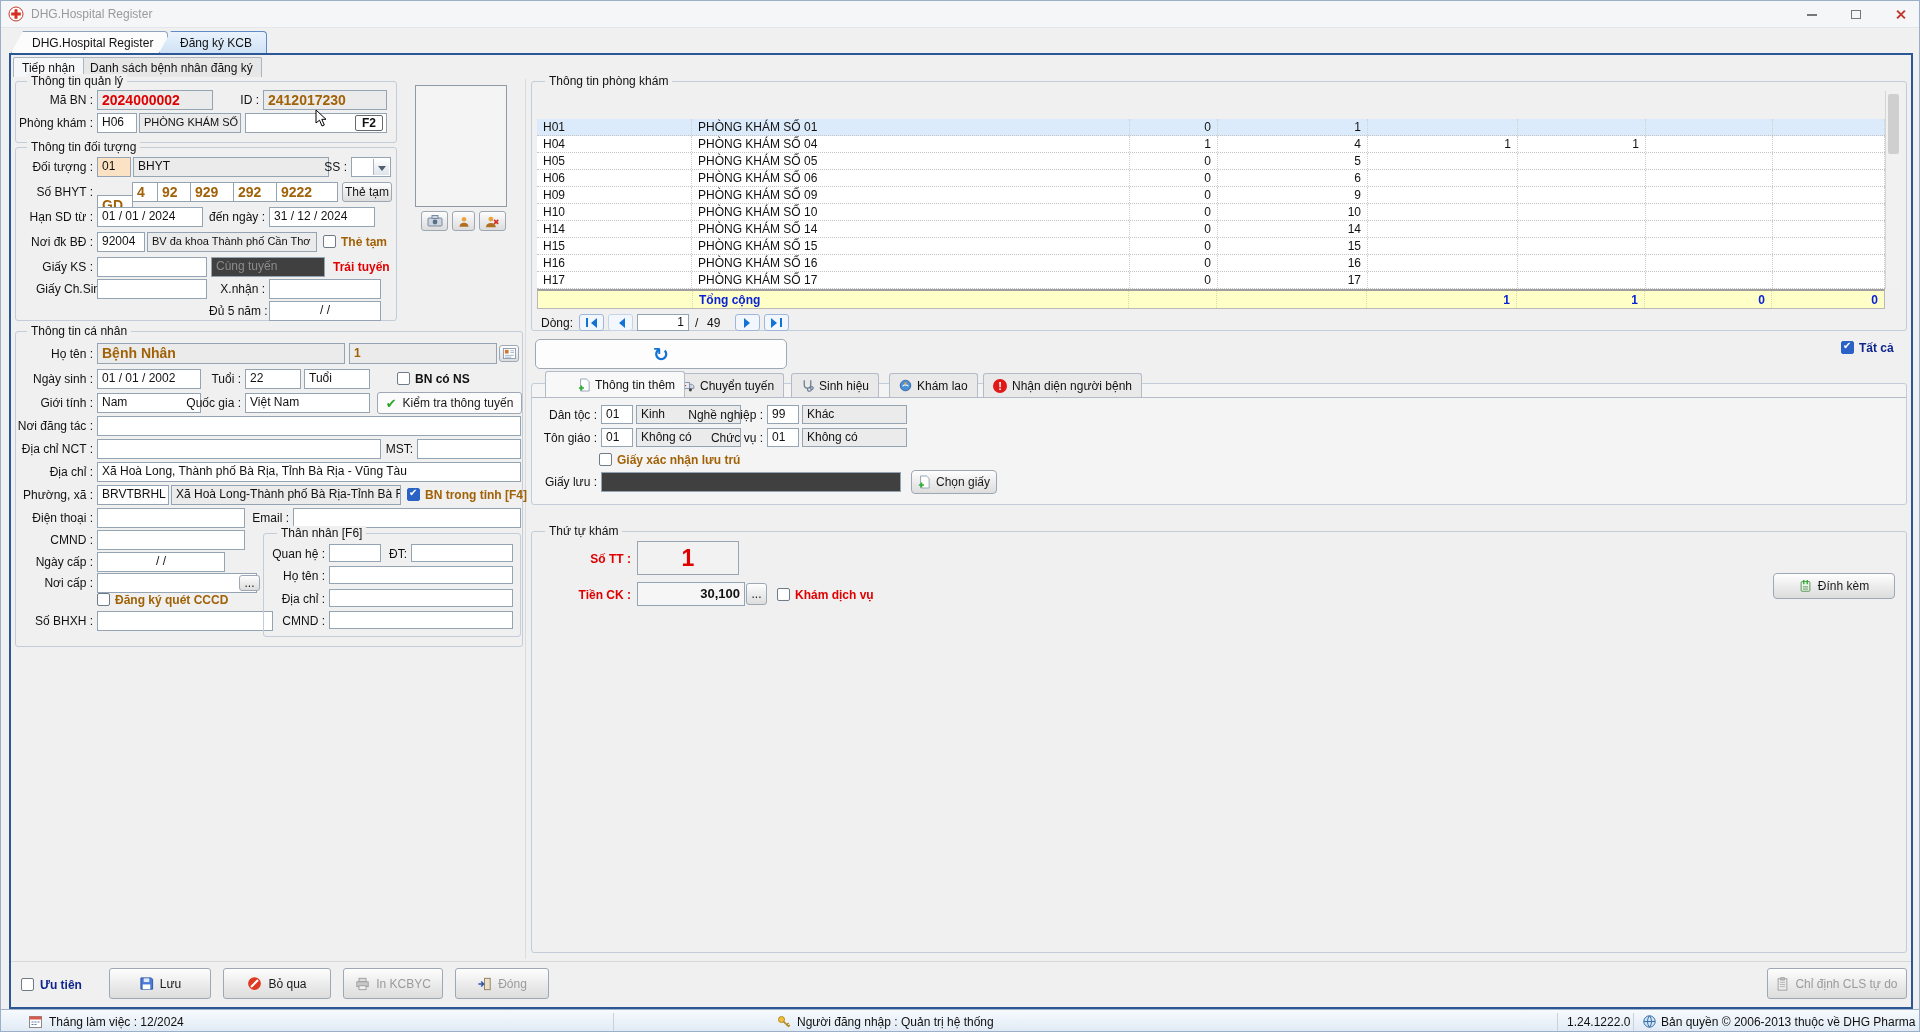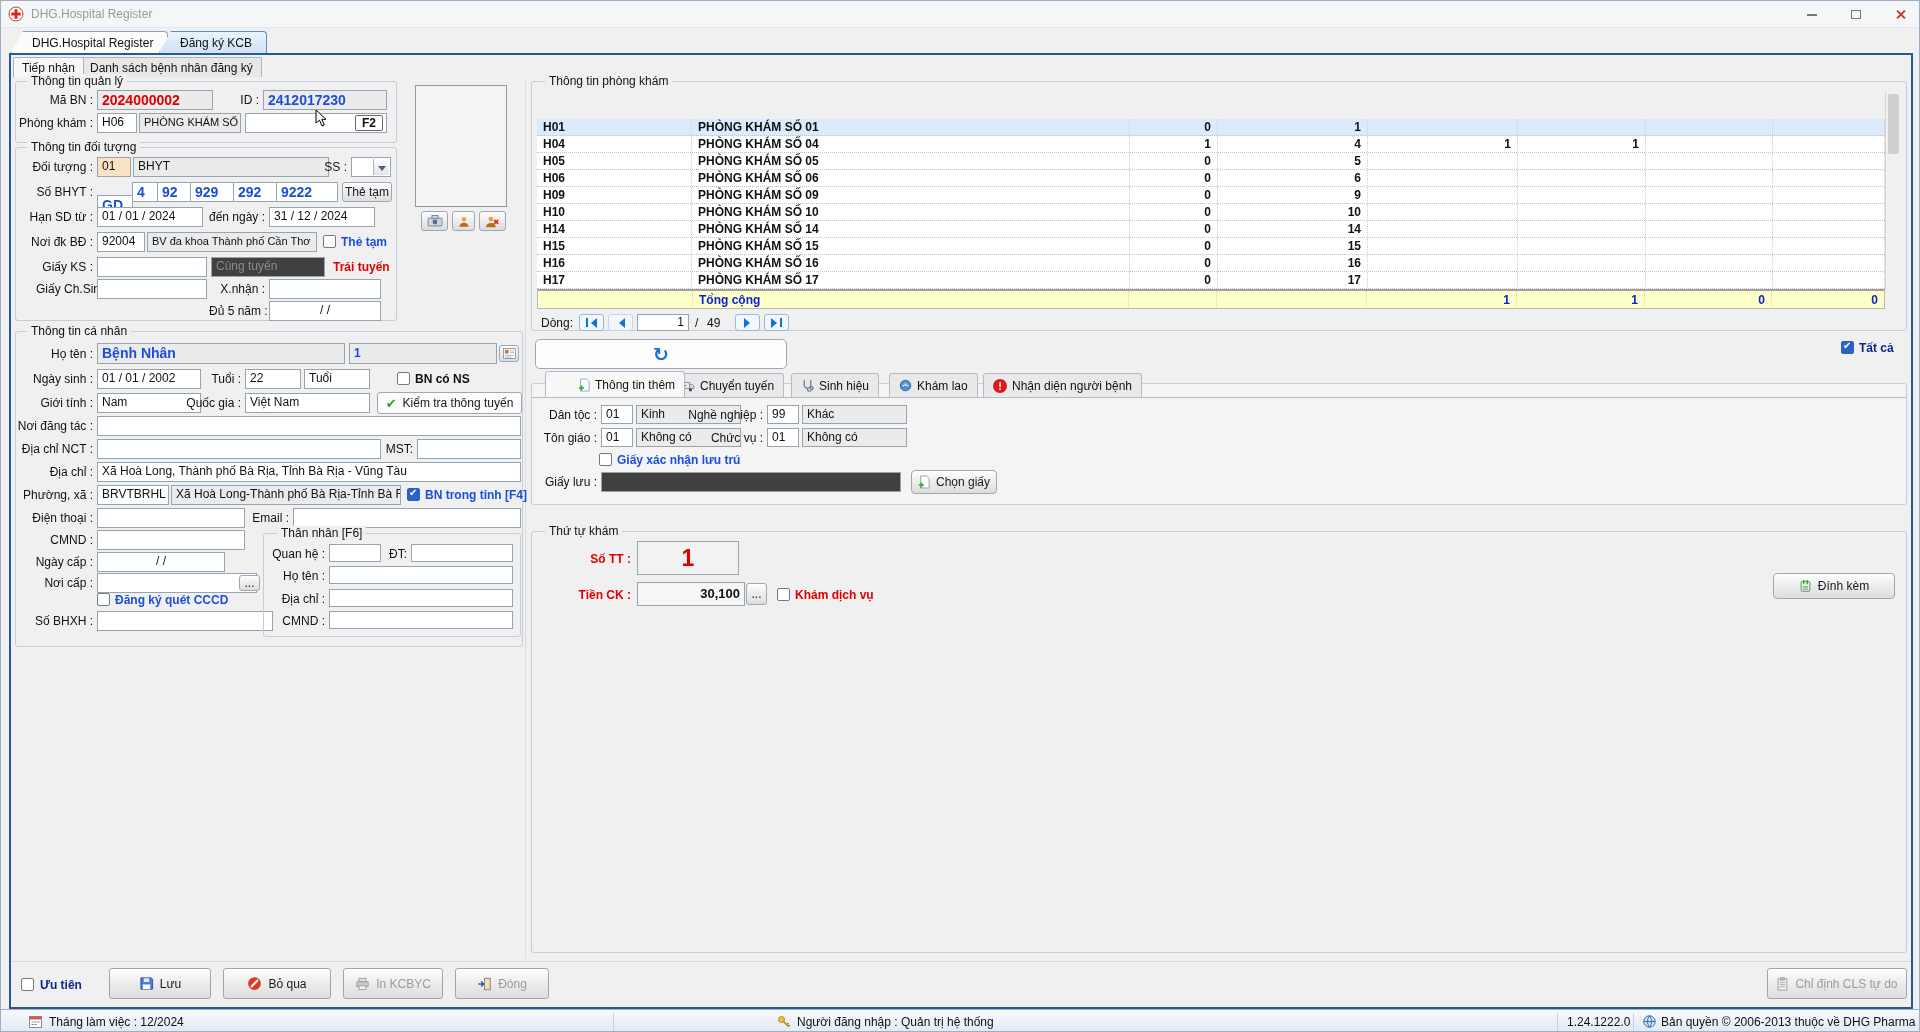--- a/index.html
+++ b/index.html
@@ -29,36 +29,36 @@
   .stab.active{background:#f6f7f8;z-index:2;}
   
   .group{position:absolute;border:1px solid #c2cdd9;border-radius:3px;}
   .glabel{position:absolute;background:#f0f0f0;padding:0 4px;white-space:nowrap;z-index:2;}
   
   .lbl{position:absolute;height:20px;line-height:20px;text-align:right;white-space:nowrap;}
   .llft{text-align:left;}
   .fld{position:absolute;height:20px;line-height:17px;border:1px solid #95a4b2;background:#fff;padding:0 4px;white-space:nowrap;overflow:hidden;}
   .ro{background:#ebebeb;}
   .dis{background:#404040;color:#8b8b8b;}
-  .blue{color:#1d4ed8;} .red{color:#e00000;} .bold{font-weight:bold;}
+  .blue{color:#a16207;} .red{color:#e00000;} .bold{font-weight:bold;}
   .f14{font-size:14px;line-height:19px;}
   .dd{position:absolute;top:1px;right:1px;bottom:1px;width:16px;background:linear-gradient(#ffffff,#dde4ec);border-left:1px solid #a9b4c0;}
   .dd::after{content:'';position:absolute;left:4px;top:7px;border:4px solid transparent;border-top:5px solid #51606e;}
   .chk{position:absolute;width:13px;height:13px;border:1px solid #6f7b87;background:#fff;border-radius:2px;}
   .chk.on{background:#2a63c5;border-color:#2a63c5;}
   .chk.on::after{content:'✔';position:absolute;left:1px;top:-2px;color:#fff;font-size:10px;}
   .btn{position:absolute;display:flex;align-items:center;justify-content:center;gap:6px;
        background:linear-gradient(#fefefe,#ececec 50%,#dddddd);border:1px solid #9da8b4;border-radius:3px;color:#1a1a1a;}
   .btn.gray{color:#9b9b9b;}
   .keycap{position:absolute;border:1px solid #6a6a6a;background:#fff;border-radius:2px;font-weight:bold;display:flex;align-items:center;justify-content:center;}
   
   #thead{position:absolute;display:flex;}
   .hcell{height:28px;background:linear-gradient(#fdfdfd,#e3e3e3);border-right:1px solid #c6c6c6;border-bottom:1px solid #b2b2b2;display:flex;align-items:center;justify-content:center;}
   #tbody{position:absolute;display:flex;flex-direction:column;background:#fff;}
-  .trow{display:flex;height:17px;border-bottom:1px dotted #c3c3c3;background:#fff;font-weight:bold;}
+  .trow{display:flex;height:17px;border-bottom:1px dotted #c3c3c3;background:#fff;}
   .trow.sel{background:#dcebfb;}
   .tcell{border-right:1px dotted #d0d0d0;line-height:16px;padding:0 6px;overflow:hidden;white-space:nowrap;}
   .c0{width:155px;} .c1{flex:1;} .c2{width:88px;} .c3{width:150px;} .c4{width:150px;} .c5{width:128px;} .c6{width:127px;} .c7{width:112px;}
   .tcell.c2,.tcell.c3,.tcell.c4,.tcell.c5,.tcell.c6,.tcell.c7{text-align:right;}
   #totalrow{position:absolute;display:flex;height:20px;background:#ffffc8;border:1px solid #b9b9b9;border-top:2px solid #9f9f9f;}
   #totalrow .tcell{font-weight:bold;color:#0a23d6;line-height:18px;border-right:1px dotted #d8d8b0;}
   .vscroll{position:absolute;background:#f1f1f1;border-left:1px solid #d5d5d5;}
   .vthumb{position:absolute;left:2px;width:11px;background:#cfcfcf;border-radius:2px;}
   
   .pgbtn{position:absolute;width:25px;height:17px;border:1px solid #9fb6d8;border-radius:3px;background:#f2f7fd;display:flex;align-items:center;justify-content:center;gap:1px;}

